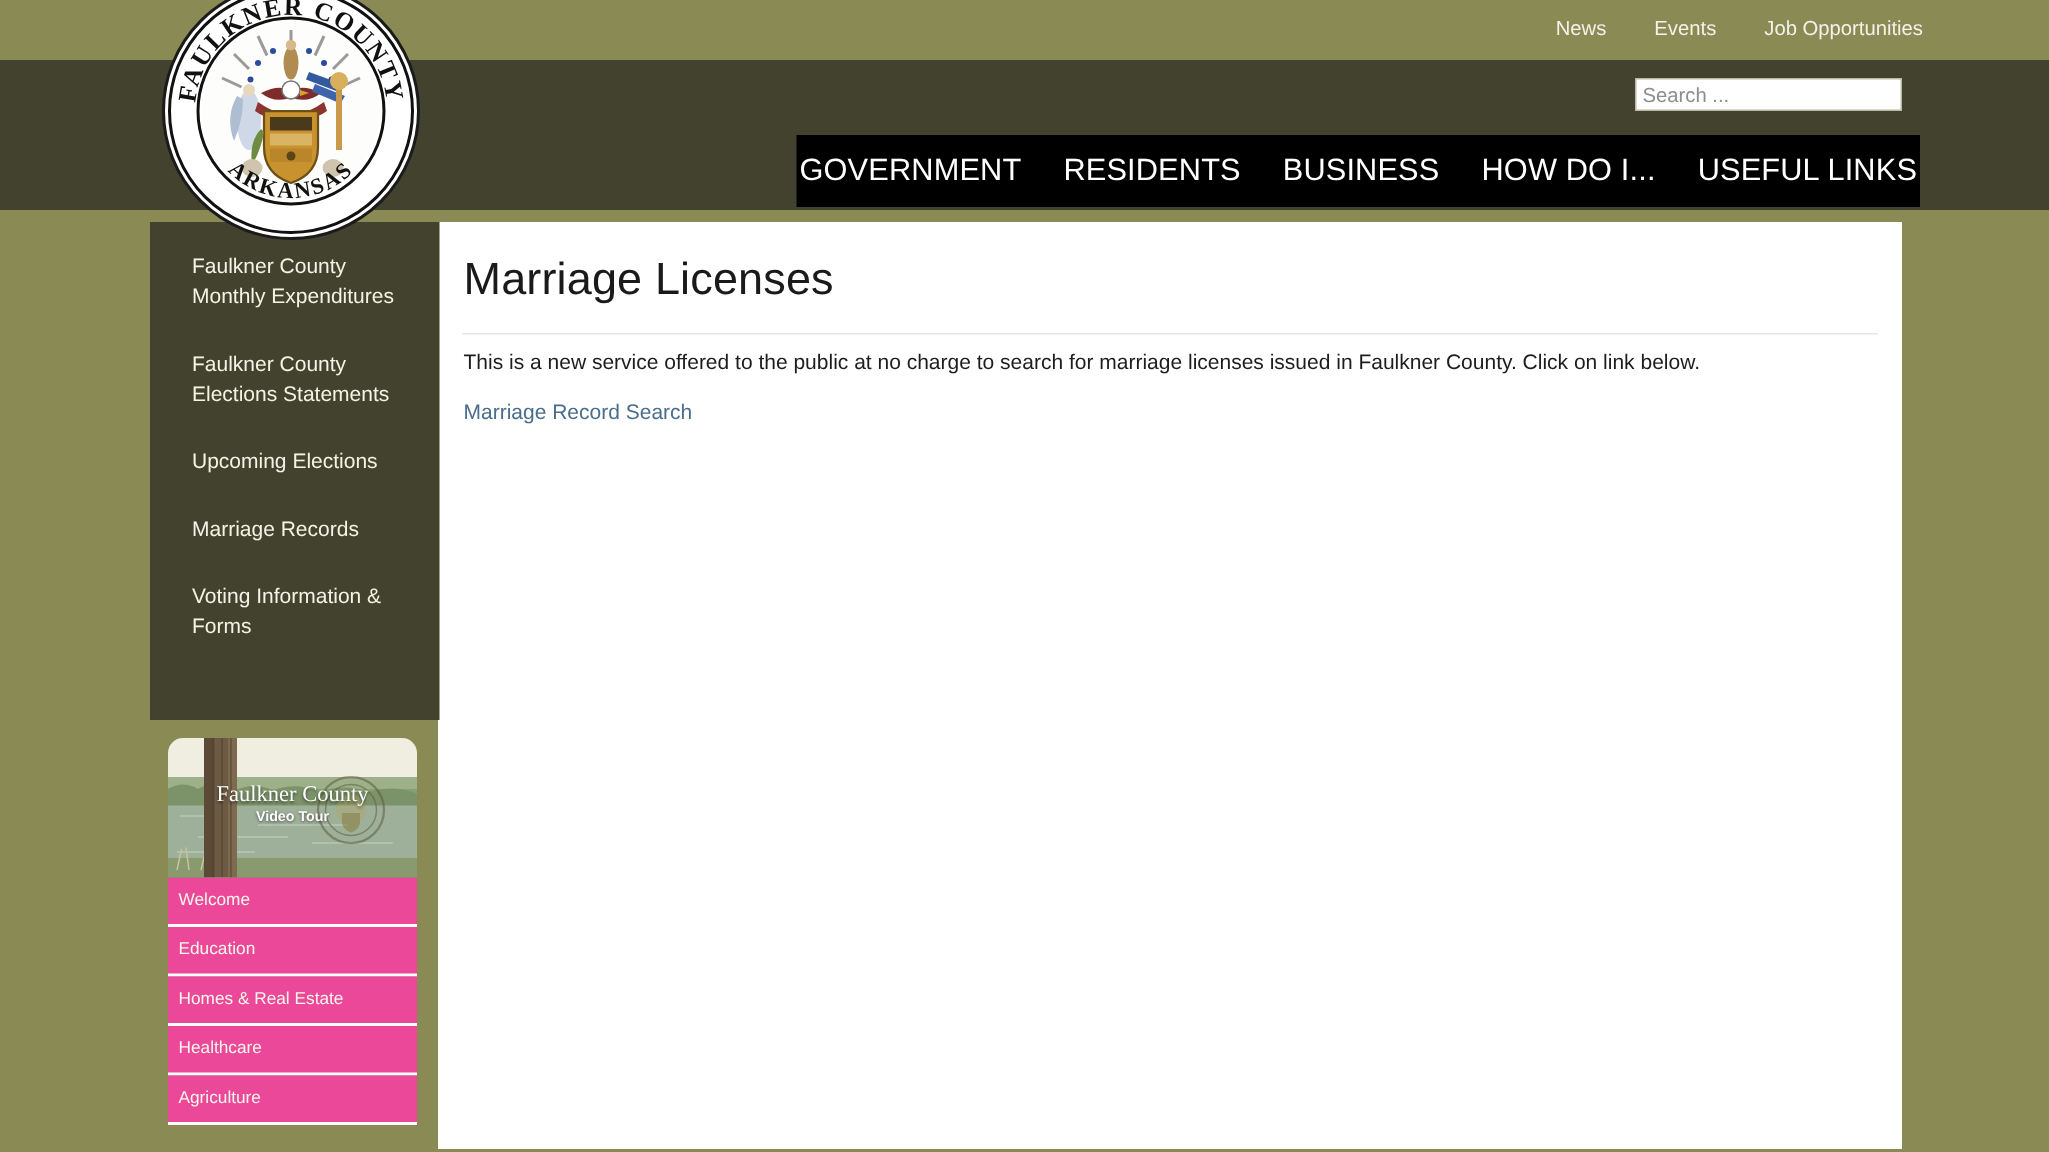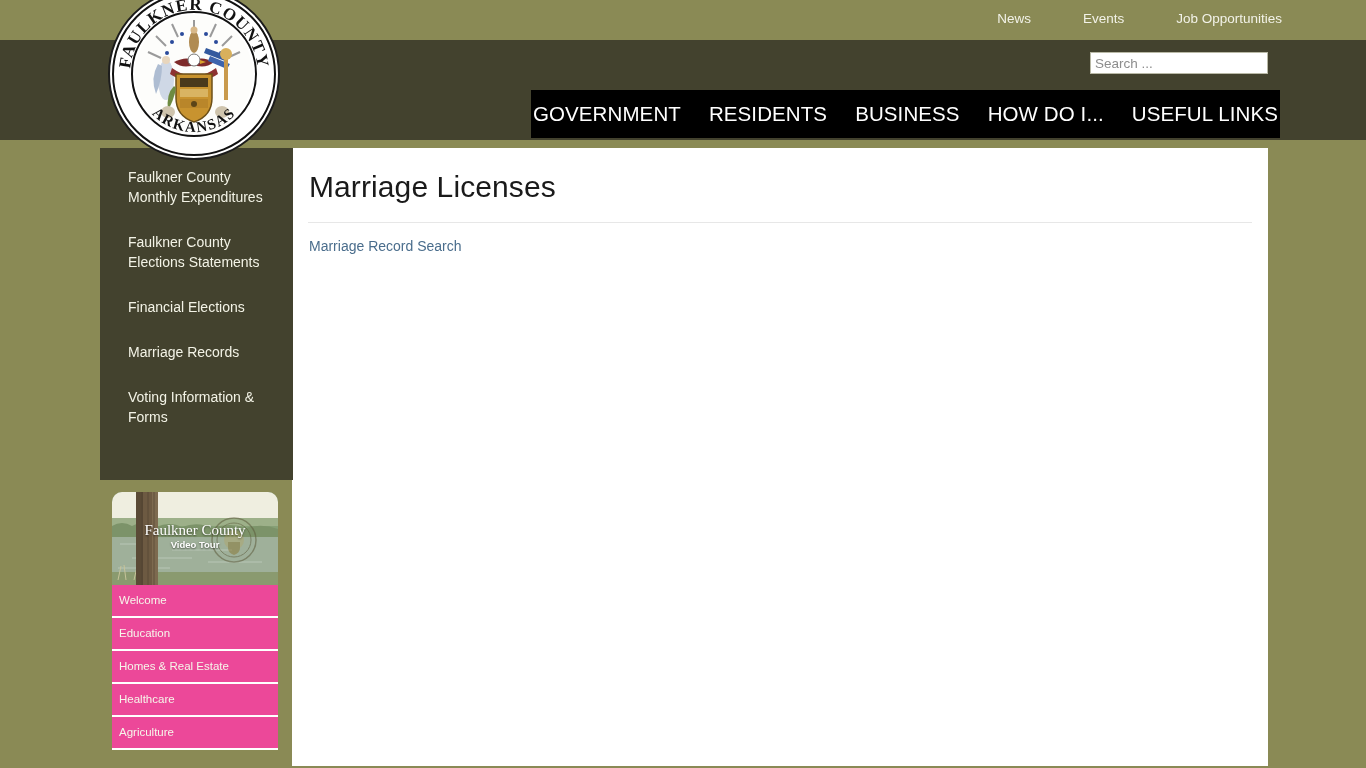--- a/index.html
+++ b/index.html
@@ -12,21 +12,21 @@
   }
 
   
   .topbar {
     position: absolute; top: 0; left: 0;
     width: 1366px; height: 40px;
     background: #8a8a55;
   }
   .topbar-links {
     position: absolute; right: 84px; top: 11px;
-    display: flex; gap: 52px;
+    display: flex; gap: 32px;
     align-items: center;
   }
   .topbar-links a {
     color: #f2f2e8;
     font-size: 13.5px;
     text-decoration: none;
     white-space: nowrap;
   }
 
   
@@ -288,21 +288,21 @@
 
 <aside class="sidebar">
   <ul class="side-menu">
     <li>
       <a href="#">Faulkner County Monthly Expenditures</a>
     </li>
     <li>
       <a href="#">Faulkner County Elections Statements</a>
     </li>
     <li>
-      <a href="#">Financial Elections</a>
+      <a href="#">Upcoming Elections</a>
     </li>
     <li>
       <a href="#">Marriage Records</a>
     </li>
     <li>
       <a href="#">Voting Information &amp; Forms</a>
     </li>
   </ul>
 </aside>
 
@@ -366,14 +366,15 @@
     </li>
     <li>
       <a href="#">Agriculture</a>
     </li>
   </ul>
 </div>
 
 <main class="content">
   <h1 class="page-title">Marriage Licenses</h1>
   <div class="title-rule"></div>
+  <p class="body-text">This is a new service offered to the public at no charge to search for marriage licenses issued in Faulkner County. Click on link below.</p>
   <a class="content-link" href="#">Marriage Record Search</a>
 </main>
 
 </body></html>

